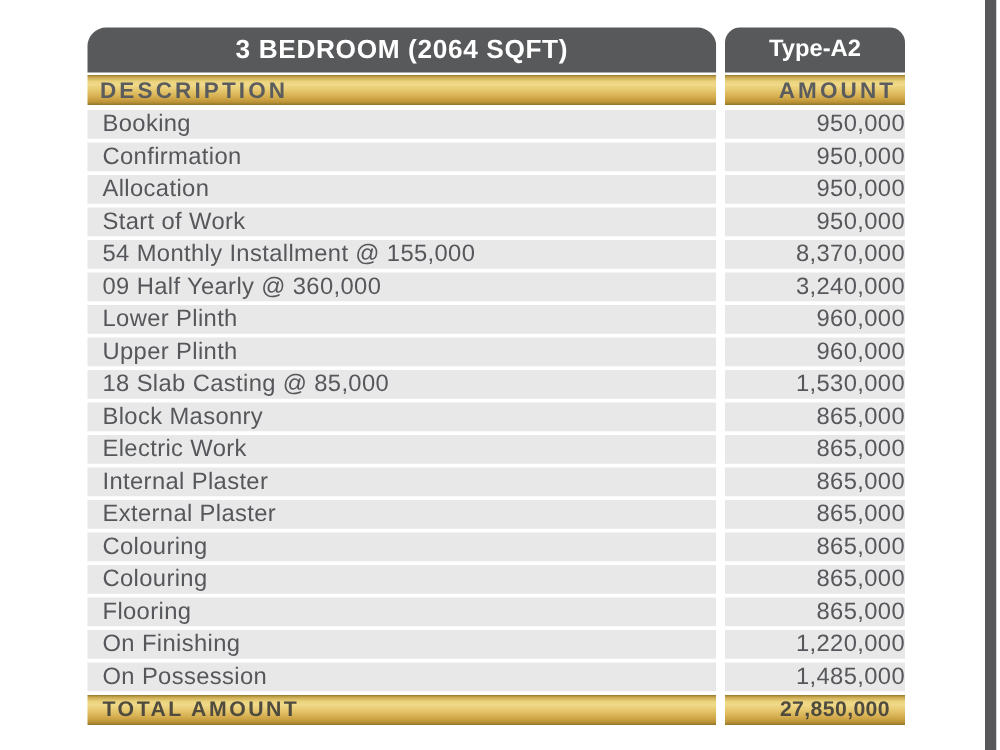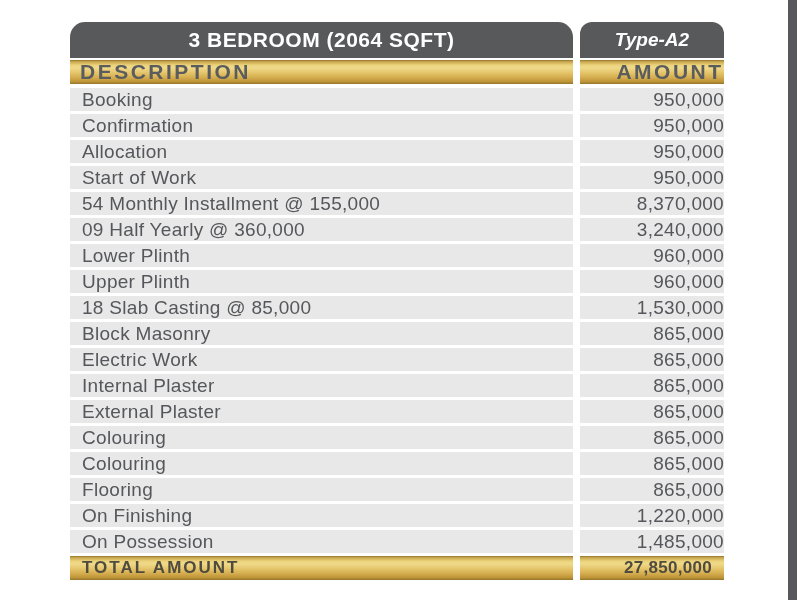--- a/index.html
+++ b/index.html
@@ -51,35 +51,34 @@
     justify-content: center;
   }
   .hdr .c1 {
     font-size: 21px;
     letter-spacing: 0.5px;
     border-radius: 15px 15px 0 0;
   }
   .hdr .c2 {
     font-size: 19px;
     border-radius: 12px 12px 0 0;
-    font-style: italic;
   }
   .hdr-gap { height: 2px; }
 
   
   .gold {
     background: linear-gradient(180deg,
       #93742a 0%, #c8a74e 7%, #ecd47e 22%, #f0d989 33%,
       #e3c368 55%, #d2aa4c 75%, #bd9538 90%, #93742a 100%);
   }
   .colhdr { height: 24px; }
   .colhdr .c1, .colhdr .c2 {
     color: #5b5c5e;
     font-weight: bold;
-    font-size: 21px;
+    font-size: 18px;
     letter-spacing: 2.5px;
     display: flex;
     align-items: center;
   }
   .colhdr .c1 { padding-left: 10px; }
   .colhdr .c2 { justify-content: center; padding-left: 36px; }
   .colhdr-gap { height: 4px; }
 
   
   .brow { height: 23px; margin-bottom: 3px; }

